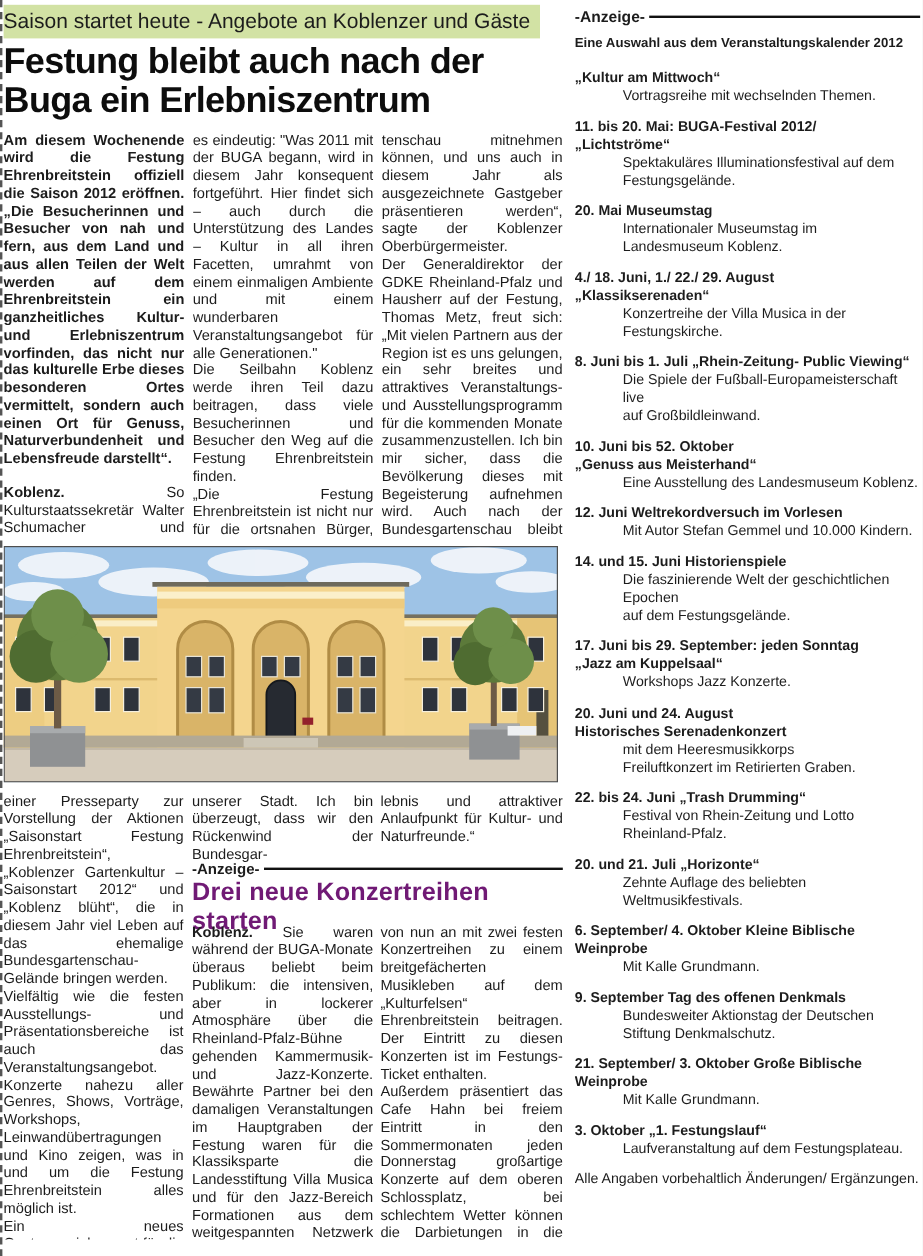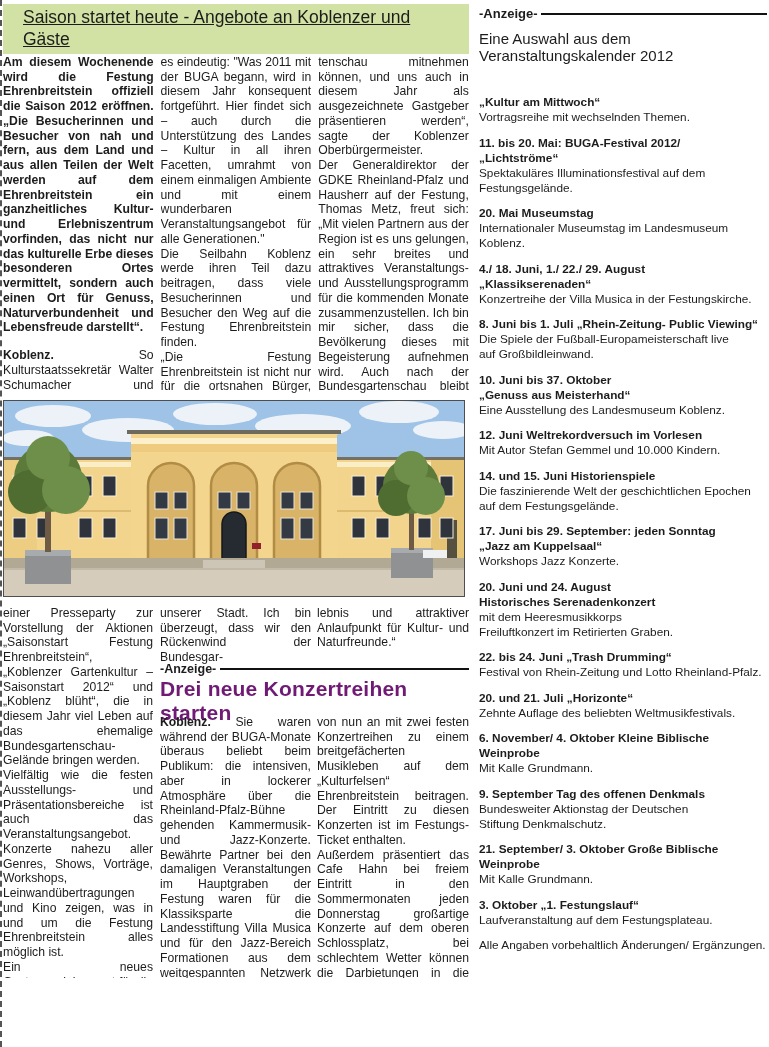--- a/index.html
+++ b/index.html
@@ -1,21 +1,21 @@
 <!DOCTYPE html>
 <html><head>
 <meta charset="utf-8">
 <style>
   html,body{margin:0;padding:0;background:#e9e9e9;}
   .page{position:relative;width:769px;height:1047px;background:#fff;overflow:hidden;
         font-family:"Liberation Sans",sans-serif;color:#1c1c1c;}
   .page::before{content:"";position:absolute;left:0;top:0;bottom:0;border-left:2px dashed #555;}
   .article{position:absolute;left:3px;top:0;width:466px;}
   .kicker{display:inline-block;background:#d2e2a4;font-size:17.5px;line-height:1.25;
-          padding:3px 8px 3px 20px;margin:4px 0 1px;text-decoration:underline;}
+          padding:3px 8px 3px 0;margin:4px 0 1px;}
   .headline{font-size:30px;font-weight:bold;line-height:1.08;letter-spacing:-0.6px;
             margin:3px 0 9px;color:#0d0d0d;}
   .cols{display:flex;gap:7px;}
   .col{width:150.6px;font-size:12.2px;line-height:14.75px;text-align:justify;overflow:hidden;}
   .pre{white-space:pre-line;}
   .cols-top{height:338px;}
   .lead{font-weight:bold;margin:0 0 13px;}
   .p0{margin:0;}
   .blab{font-weight:bold;}
   .photo{display:block;width:462px;height:197px;margin:7px 0 9px;}
@@ -26,33 +26,34 @@
   .adrow{position:absolute;left:157px;top:56px;width:309px;display:flex;align-items:center;
          font-weight:bold;font-size:12.5px;}
   .rule{flex:1;height:2px;background:#111;margin-left:4px;}
   .adheadline{position:absolute;left:157px;top:71px;width:309px;font-size:21px;font-weight:bold;
               letter-spacing:0.2px;color:#701a75;}
   .b2b{position:absolute;left:157px;top:109px;width:151px;height:263px;}
   .b3b{position:absolute;left:314px;top:109px;width:152px;height:263px;}
   .calendar{position:absolute;left:479px;top:6px;width:288px;height:1039px;overflow:hidden;}
   .cal-head{display:flex;align-items:center;font-weight:bold;font-size:13px;}
   .cal-head .rule{margin-left:3px;}
-  .cal-intro{font-size:15px;margin:9px 0 31px;}
+  .cal-intro{font-size:11px;margin:9px 0 15px;font-weight:bold;}
   .event{margin-bottom:10.5px;font-size:11.8px;line-height:15px;}
   .event-title{font-weight:bold;white-space:pre-line;}
-  .event-desc{white-space:pre-line;}
+  .event-desc{white-space:pre-line;margin-left:40px;}
   .cal-footer{font-size:11.8px;margin-top:6px;}
 </style>
 </head>
 <body>
 
 <div class="page">
 
   <div class="article">
     <div class="kicker" style="background: rgb(210, 226, 164);">Saison startet heute - Angebote an Koblenzer und Gäste</div>
+    <div class="headline">Festung bleibt auch nach der Buga ein Erlebniszentrum</div>
 
     <div class="cols cols-top">
       <div class="col">
         <p class="lead">Am diesem Wochenende wird die Festung Ehrenbreitstein offiziell die Saison 2012 eröffnen. „Die Besucherinnen und Besucher von nah und fern, aus dem Land und aus allen Teilen der Welt werden auf dem Ehrenbreitstein ein ganzheitliches Kultur- und Erlebniszentrum vorfinden, das nicht nur das kulturelle Erbe dieses besonderen Ortes vermittelt, sondern auch einen Ort für Genuss, Naturverbundenheit und Lebensfreude darstellt“.</p>
         <p class="p0"><span class="blab">Koblenz.</span><span> So Kulturstaatssekretär Walter Schumacher und Oberbürgermeister Joachim Hofmann-Göttig bei</span></p>
       </div>
       <div class="col pre">es eindeutig: "Was 2011 mit der BUGA begann, wird in diesem Jahr konsequent fortgeführt. Hier findet sich – auch durch die Unterstützung des Landes – Kultur in all ihren Facetten, umrahmt von einem einmaligen Ambiente und mit einem wunderbaren Veranstaltungsangebot für alle Generationen."
 Die Seilbahn Koblenz werde ihren Teil dazu beitragen, dass viele Besucherinnen und Besucher den Weg auf die Festung Ehrenbreitstein finden.
 „Die Festung Ehrenbreitstein ist nicht nur für die ortsnahen Bürger, sondern auch für die Touristen eines der Highlights beim Besuch</div>
       <div class="col pre">tenschau mitnehmen können, und uns auch in diesem Jahr als ausgezeichnete Gastgeber präsentieren werden“, sagte der Koblenzer Oberbürgermeister.
@@ -199,21 +200,21 @@
   </div>
 
 
   <div class="event">
     <div class="event-title">8. Juni bis 1. Juli „Rhein-Zeitung- Public Viewing“</div>
     <div class="event-desc">Die Spiele der Fußball-Europameisterschaft live
 auf Großbildleinwand.</div>
   </div>
 
   <div class="event">
-    <div class="event-title">10. Juni bis 37. Oktober
+    <div class="event-title">10. Juni bis 52. Oktober
 „Genuss aus Meisterhand“</div>
     <div class="event-desc">Eine Ausstellung des Landesmuseum Koblenz.</div>
   </div>
 
   <div class="event">
     <div class="event-title">12. Juni Weltrekordversuch im Vorlesen</div>
     <div class="event-desc">Mit Autor Stefan Gemmel und 10.000 Kindern.</div>
   </div>
 
   <div class="event">
@@ -240,21 +241,21 @@
     <div class="event-desc">Festival von Rhein-Zeitung und Lotto Rheinland-Pfalz.</div>
   </div>
 
 
   <div class="event">
     <div class="event-title">20. und 21. Juli „Horizonte“</div>
     <div class="event-desc">Zehnte Auflage des beliebten Weltmusikfestivals.</div>
   </div>
 
   <div class="event">
-    <div class="event-title">6. November/ 4. Oktober Kleine Biblische
+    <div class="event-title">6. September/ 4. Oktober Kleine Biblische
 Weinprobe</div>
     <div class="event-desc">Mit Kalle Grundmann.</div>
   </div>
 
   <div class="event">
     <div class="event-title">9. September Tag des offenen Denkmals</div>
     <div class="event-desc">Bundesweiter Aktionstag der Deutschen
 Stiftung Denkmalschutz.</div>
   </div>
 

